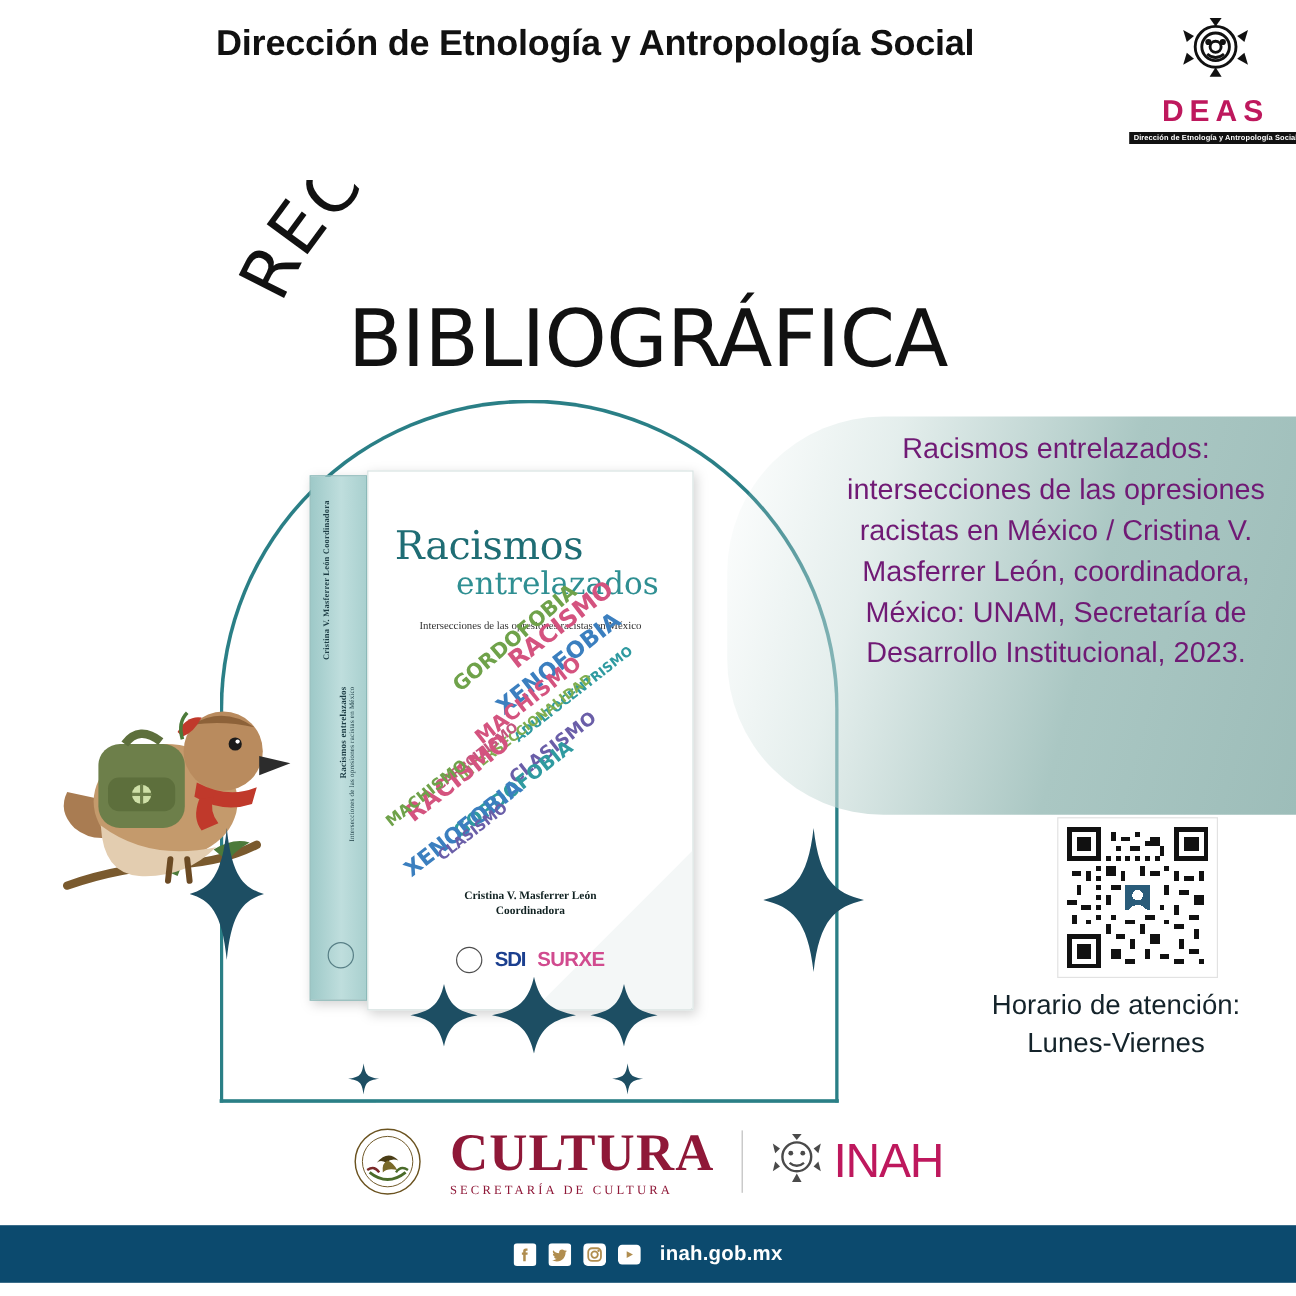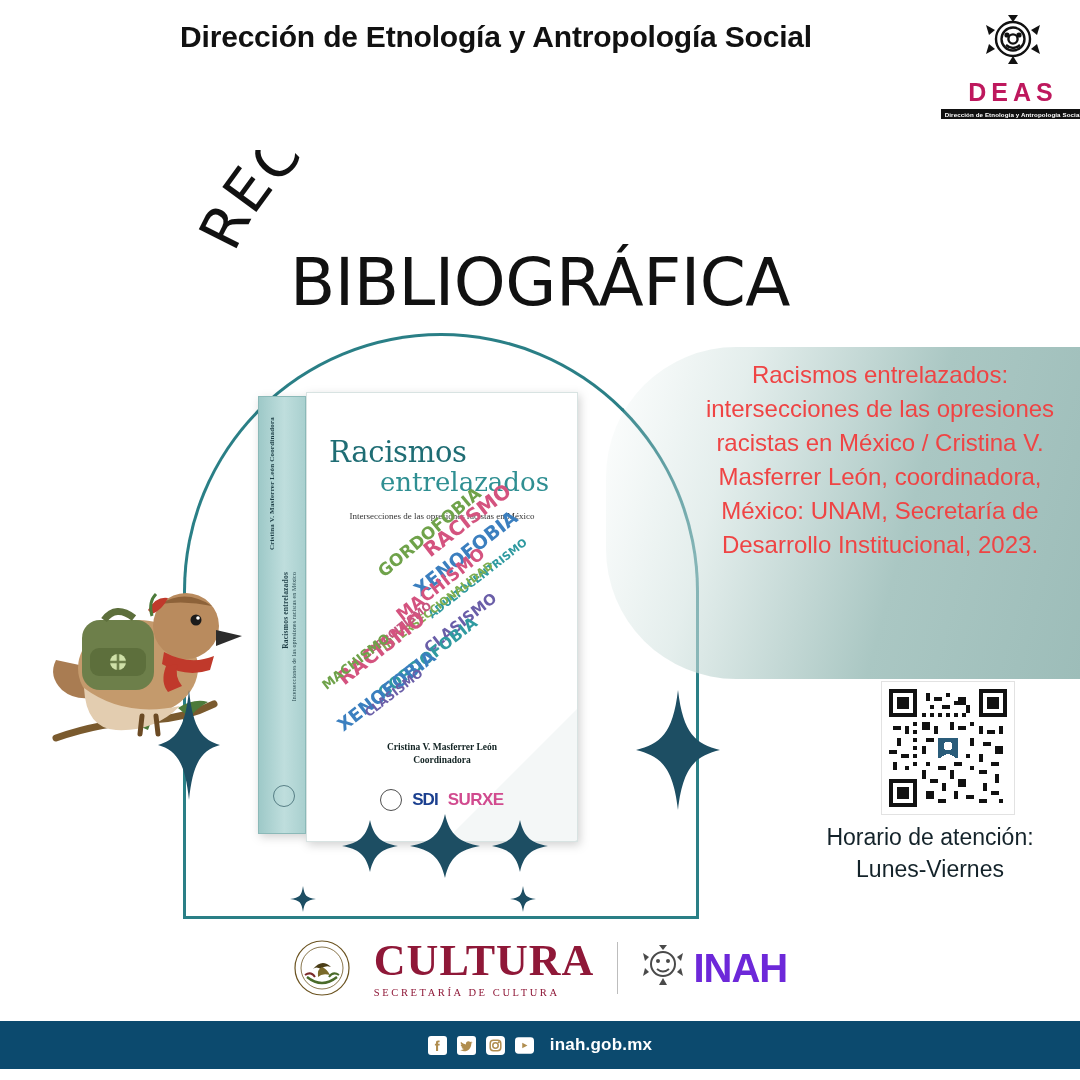--- a/index.html
+++ b/index.html
@@ -117,21 +117,21 @@
     background: linear-gradient(105deg, rgba(255,255,255,0.0) 0%, rgba(206,224,221,0.55) 26%, #aac7c3 62%, #9dbdb9 100%);
   }
   .desc-text {
     position: absolute;
     left: 700px;
     top: 358px;
     width: 360px;
     text-align: center;
     font-size: 24px;
     line-height: 1.42;
-    color: #ef4444;
+    color: #701a75;
   }
 
   
   .book-wrap {
     position: absolute;
     left: 258px;
     top: 392px;
     width: 320px;
     height: 450px;
     filter: drop-shadow(2px 3px 5px rgba(0,0,0,0.18));
@@ -171,21 +171,21 @@
     background: #ffffff;
     border: 1px solid #d8e3e2;
     overflow: hidden;
   }
   .cover-title {
     margin: 42px 0 0 0;
     text-align: left;
     padding-left: 22px;
   }
   .cover-title .t1 {
-    font-size: 29px;
+    font-size: 33px;
     color: #1f6d74;
     font-family: "DejaVu Serif", serif;
     letter-spacing: -0.3px;
   }
   .cover-title .t2 {
     font-size: 26px;
     color: #2f8f92;
     font-family: "DejaVu Serif", serif;
     text-align: right;
     padding-right: 28px;
@@ -305,22 +305,22 @@
     font-size: 10.5px;
     color: #8f1838;
     letter-spacing: 2.6px;
     margin-top: 4px;
     font-family: "Liberation Serif", serif;
   }
   .divider-v { width: 1px; height: 52px; background: #bdbdbd; }
   .inah-lock { display: flex; align-items: center; gap: 8px; }
   .inah-txt {
     font-size: 40px;
-    font-weight: bold;
-    color: #6d28d9;
+    font-weight: normal;
+    color: #be185d;
     letter-spacing: -1px;
     font-family: "Liberation Sans", sans-serif;
   }
 
   
   .bottom-bar {
     position: absolute;
     left: 0; right: 0; bottom: 11px;
     height: 48px;
     background: #0c4a6e;

